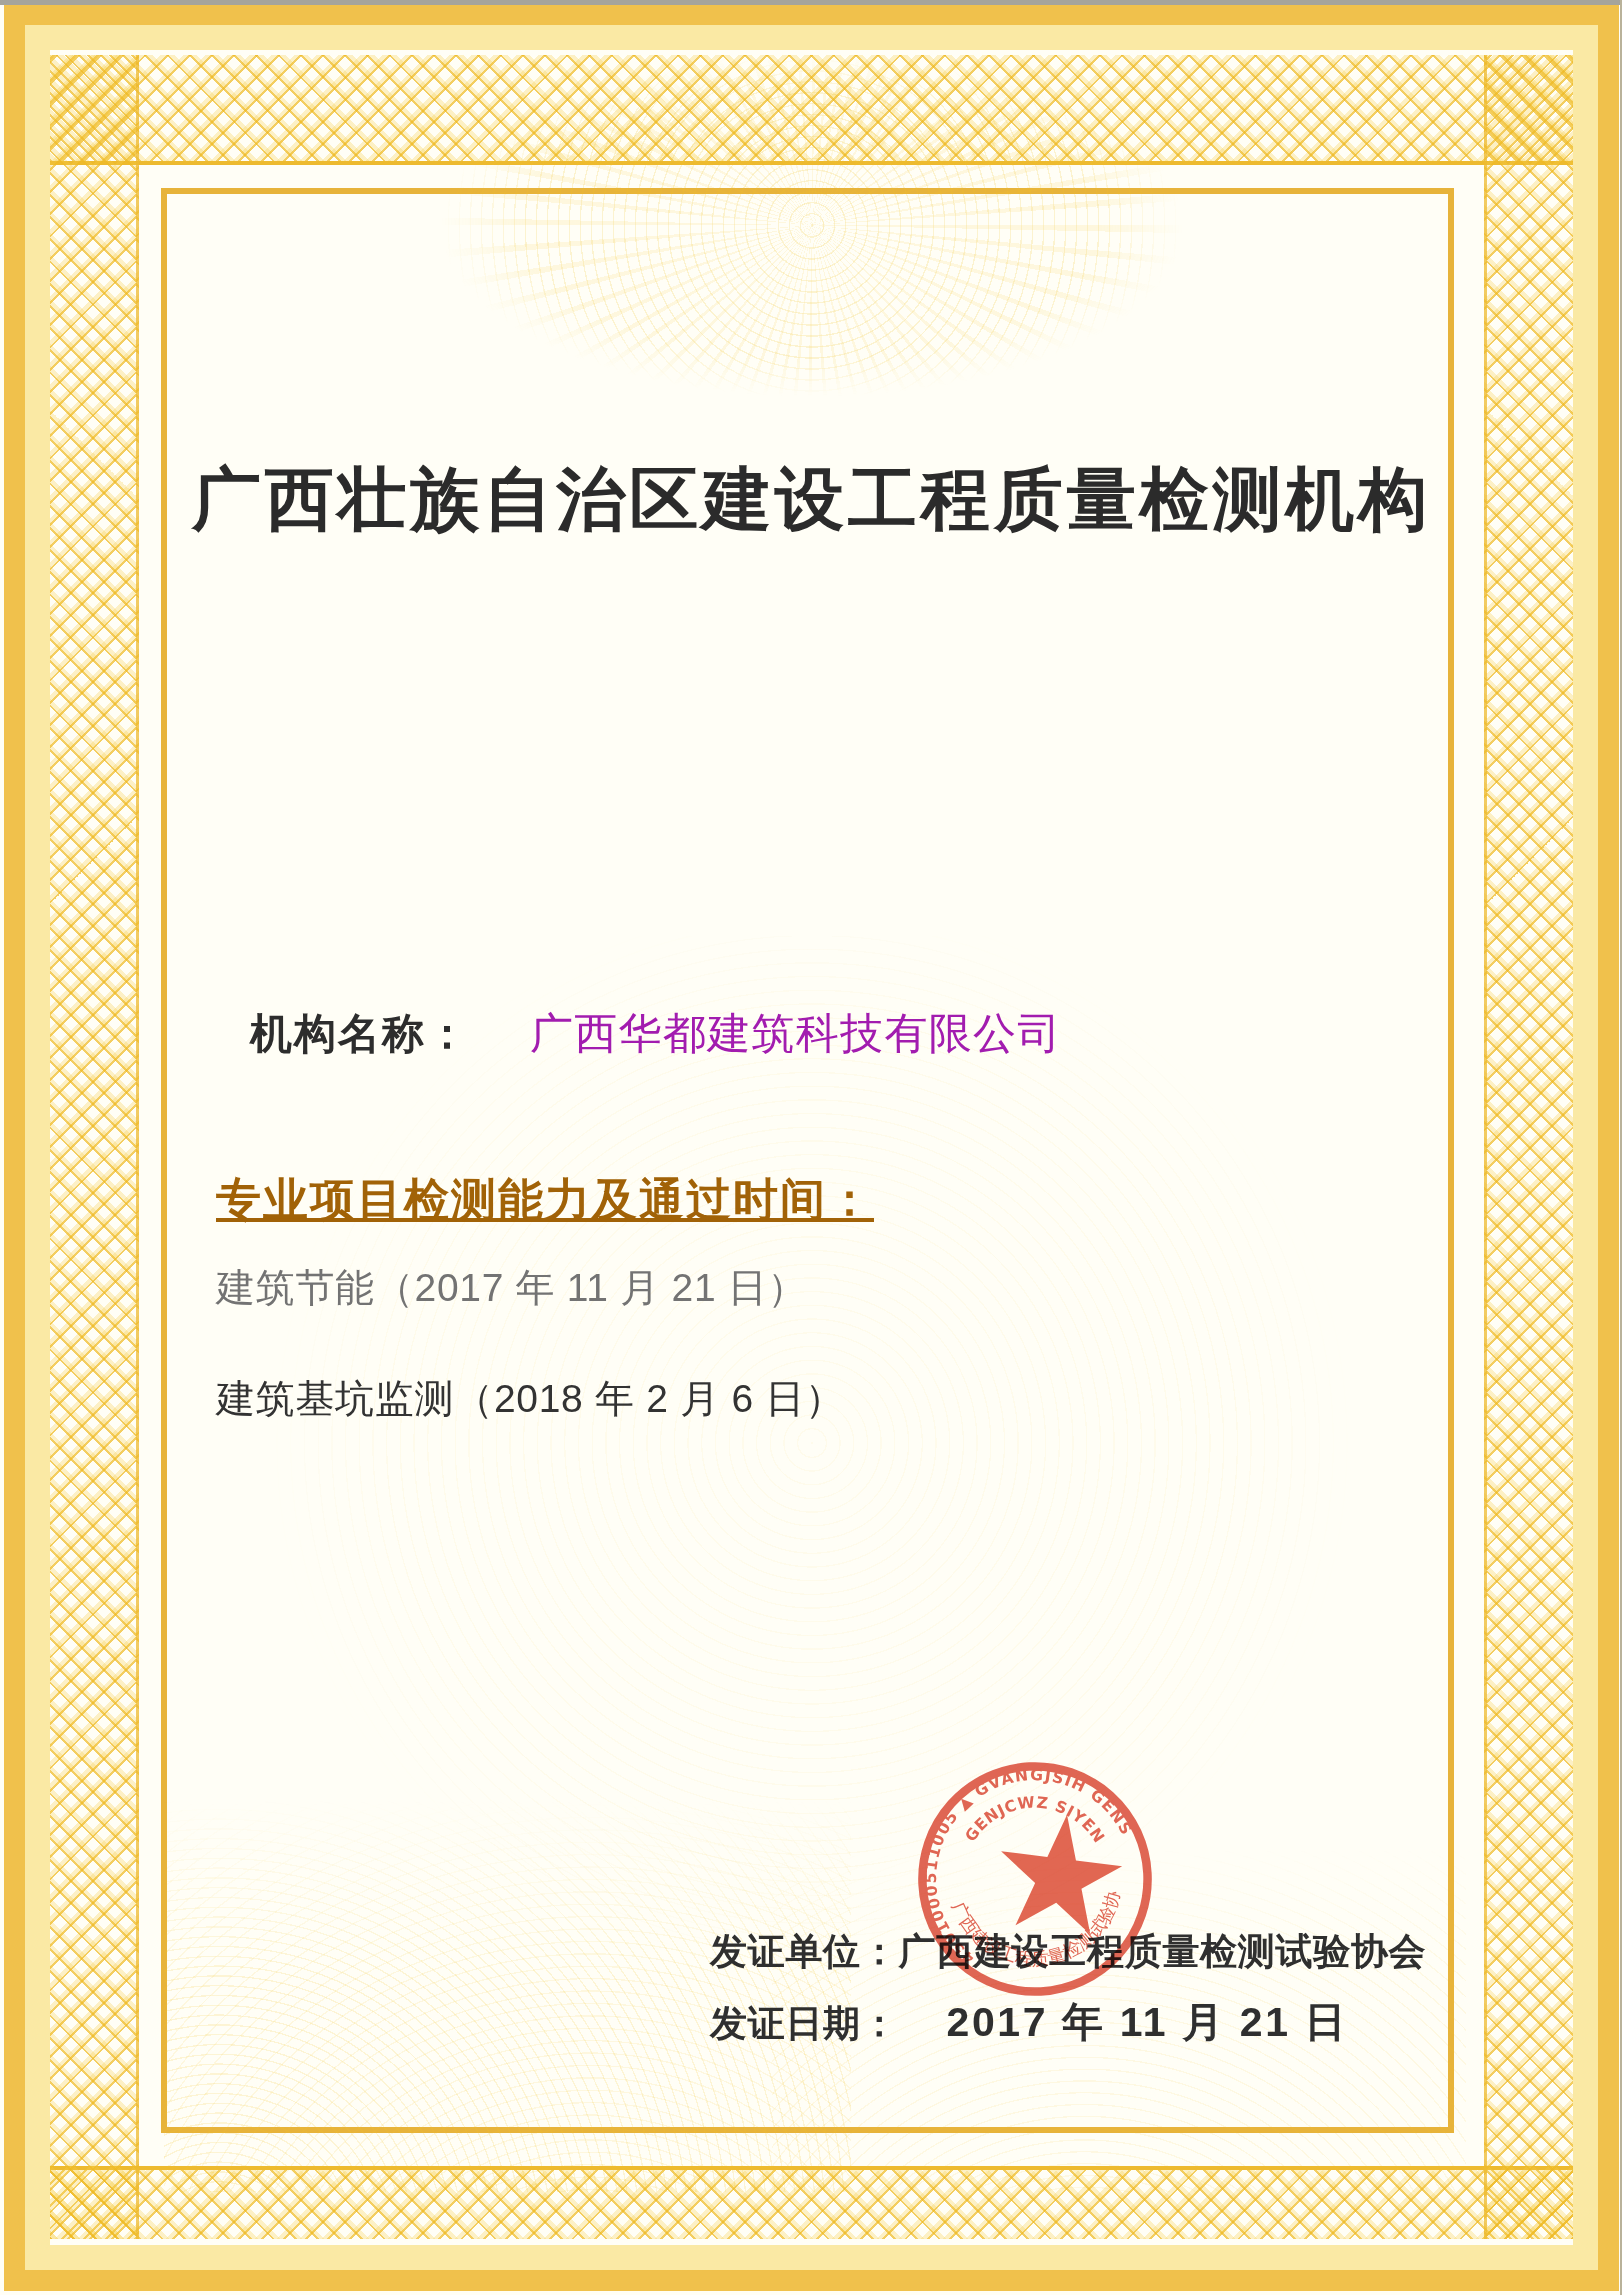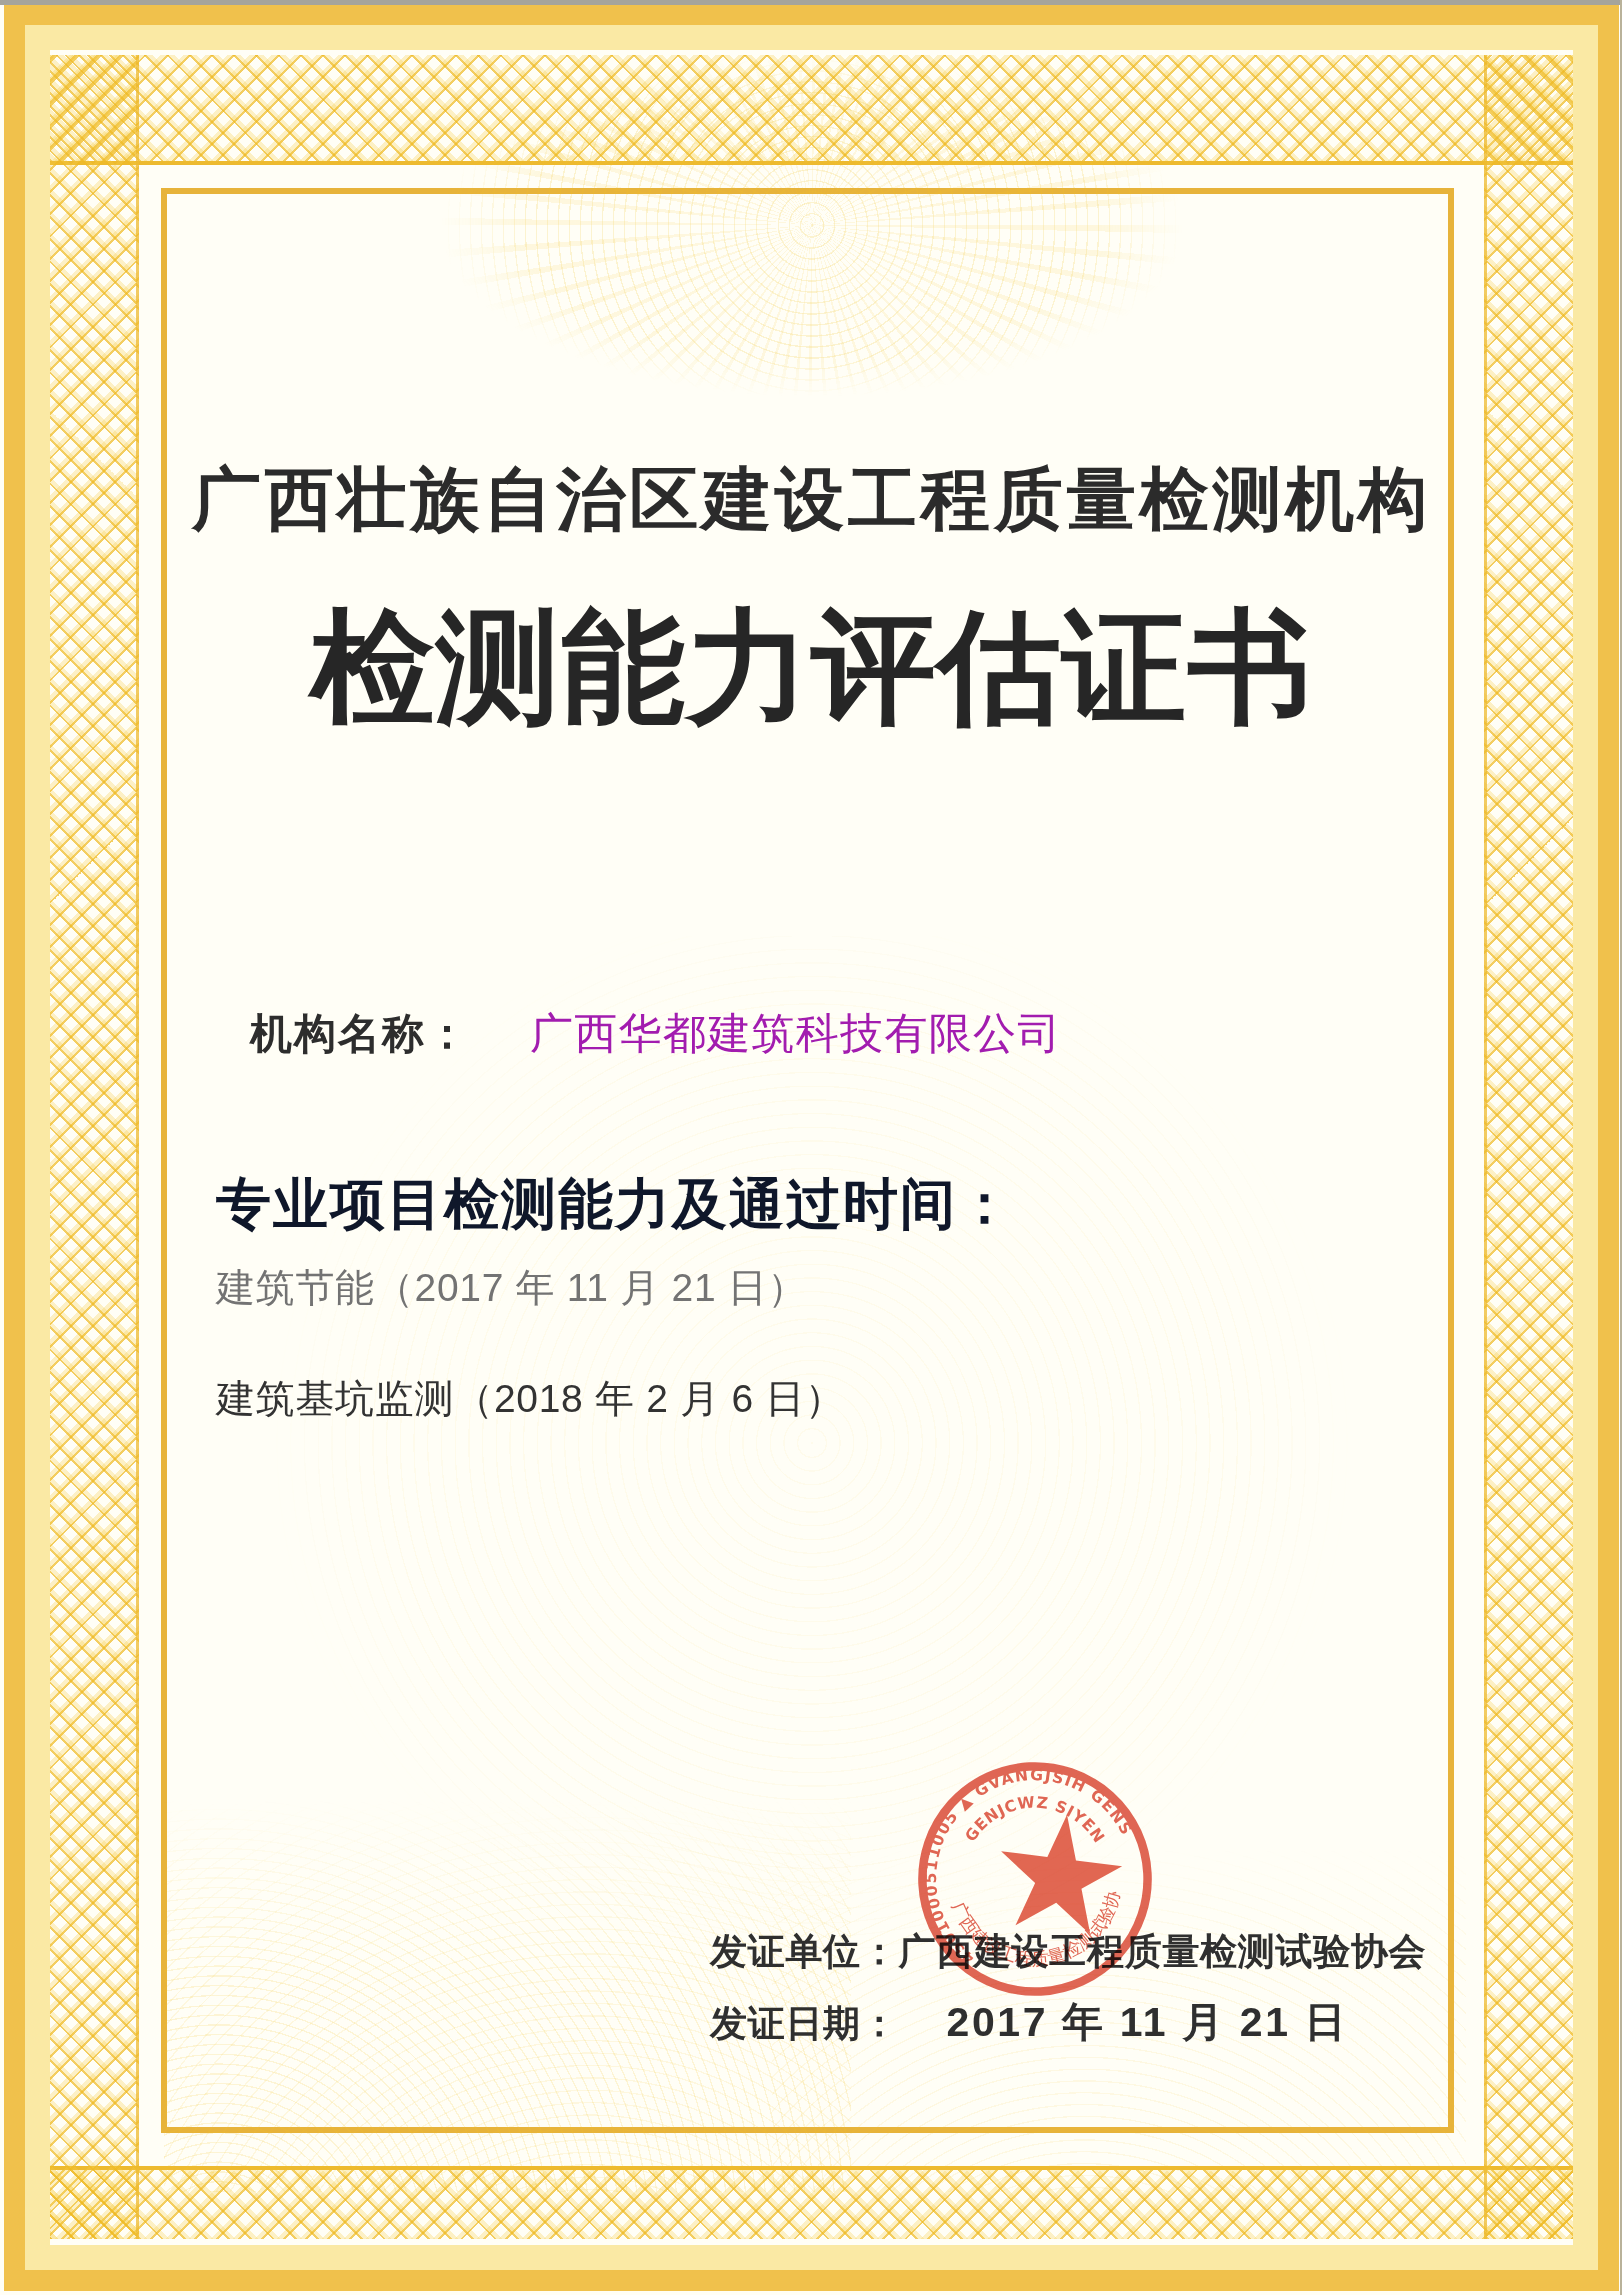--- a/index.html
+++ b/index.html
@@ -77,21 +77,21 @@
     font-family:"Liberation Serif","DejaVu Serif",serif;
     font-weight:700;font-size:124px;letter-spacing:1.3px;color:#262626;
   }
   .cert-no{
     left:50%;top:832px;transform:translateX(-50%);
     font-size:38px;letter-spacing:2px;color:#333;font-weight:500;
   }
   .row-org{left:216px;top:1012px;font-size:42px;}
   .row-org .label{font-weight:700;letter-spacing:2px;color:#2d2d2d;margin-left:34px;}
   .row-org .value{margin-left:60px;font-weight:400;font-size:43px;color:#a21caf;letter-spacing:1.3px;}
-  .cap-heading{left:216px;top:1177px;font-size:55px;font-weight:700;letter-spacing:2px;color:#0f172a;}
+  .cap-heading{left:216px;top:1177px;font-size:45px;font-weight:700;letter-spacing:2px;color:#a16207;text-decoration:underline;}
   .cap-item1{left:216px;top:1268px;font-size:39px;font-weight:500;color:#737373;letter-spacing:0.7px;}
   .cap-item2{left:216px;top:1356px;font-size:39px;font-weight:500;color:#333;letter-spacing:0.7px;margin-top:23px;}
   .row-issuer{left:710px;top:1933px;font-size:37px;font-weight:600;color:#2f2f2f;letter-spacing:0.7px;}
   .row-date{left:710px;top:2002px;font-size:37px;font-weight:600;color:#2f2f2f;letter-spacing:0.7px;}
   .row-date .value{margin-left:48px;font-size:41px;letter-spacing:2.6px;font-weight:600;}
   
   .seal{
     position:absolute;left:910px;top:1754px;width:250px;height:250px;
     mix-blend-mode:multiply;opacity:.92;transform:rotate(-3deg);
   }
@@ -112,21 +112,20 @@
 
   <div class="deco deco-rosette-top"></div>
   <div class="deco deco-center"></div>
   <div class="deco deco-wave-bl"></div>
   <div class="deco deco-wave-br"></div>
 
   <div class="scan-strip"></div>
   <div class="scan-strip-r"></div>
 
   <div class="txt org-title">广西壮族自治区建设工程质量检测机构</div>
-  <div class="txt main-title">检测能力评估证书</div>
 
   <div class="txt row-org">
     <span class="label">机构名称：</span><span class="value">广西华都建筑科技有限公司</span>
   </div>
 
   <div class="txt cap-heading">专业项目检测能力及通过时间：</div>
   <div class="txt cap-item1">建筑节能（2017 年 11 月 21 日）</div>
   <div class="txt cap-item2">建筑基坑监测（2018 年 2 月 6 日）</div>
 
   <div class="txt row-issuer">

